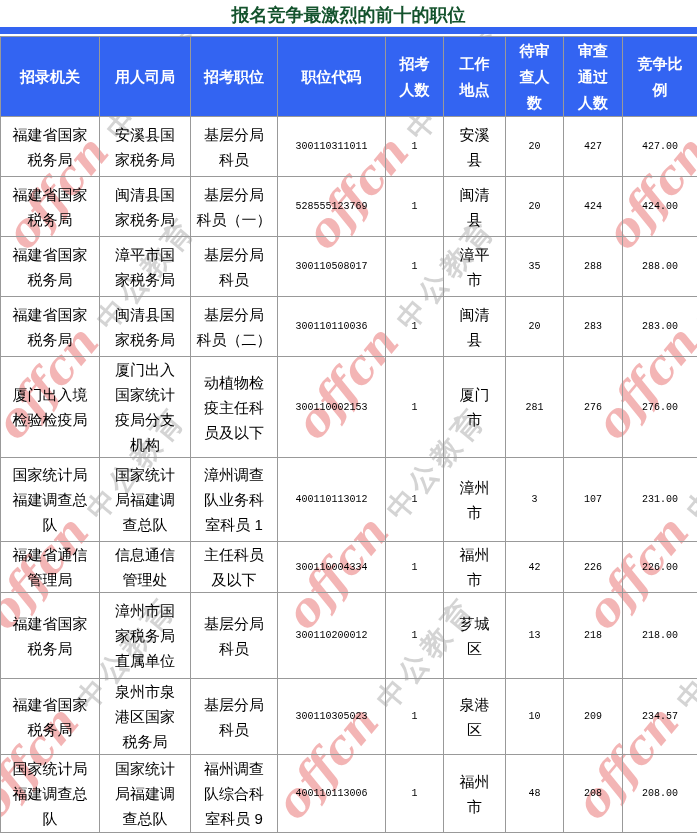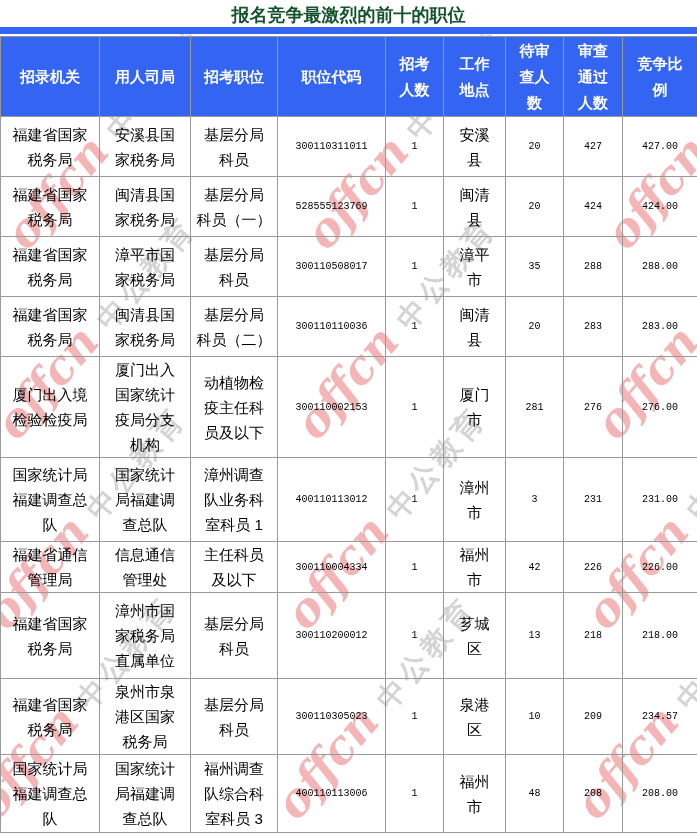--- a/index.html
+++ b/index.html
@@ -244,21 +244,21 @@
 局福建调
 查总队</td>
             <td>漳州调查
 队业务科
 室科员 1</td>
             <td class="num">400110113012</td>
             <td class="num">1</td>
             <td>漳州
 市</td>
             <td class="num">3</td>
-            <td class="num">231</td>
+            <td class="num">107</td>
             <td class="num">231.00</td>
           </tr>
           <tr>
             <td>福建省通信
 管理局</td>
             <td>信息通信
 管理处</td>
             <td>主任科员
 及以下</td>
             <td class="num">300110004334</td>
@@ -303,21 +303,21 @@
           </tr>
           <tr>
             <td>国家统计局
 福建调查总
 队</td>
             <td>国家统计
 局福建调
 查总队</td>
             <td>福州调查
 队综合科
-室科员 3</td>
+室科员 9</td>
             <td class="num">400110113006</td>
             <td class="num">1</td>
             <td>福州
 市</td>
             <td class="num">48</td>
             <td class="num">208</td>
             <td class="num">208.00</td>
           </tr>
         </tbody>
     </table>

